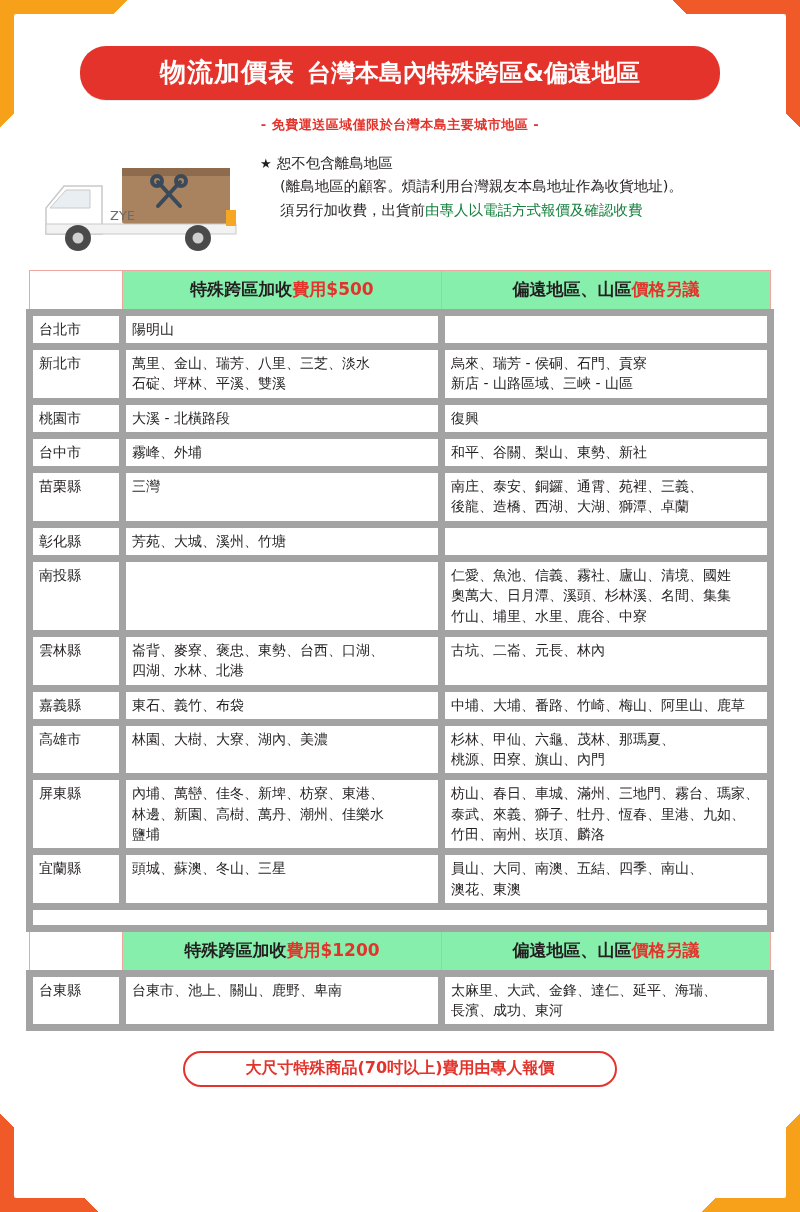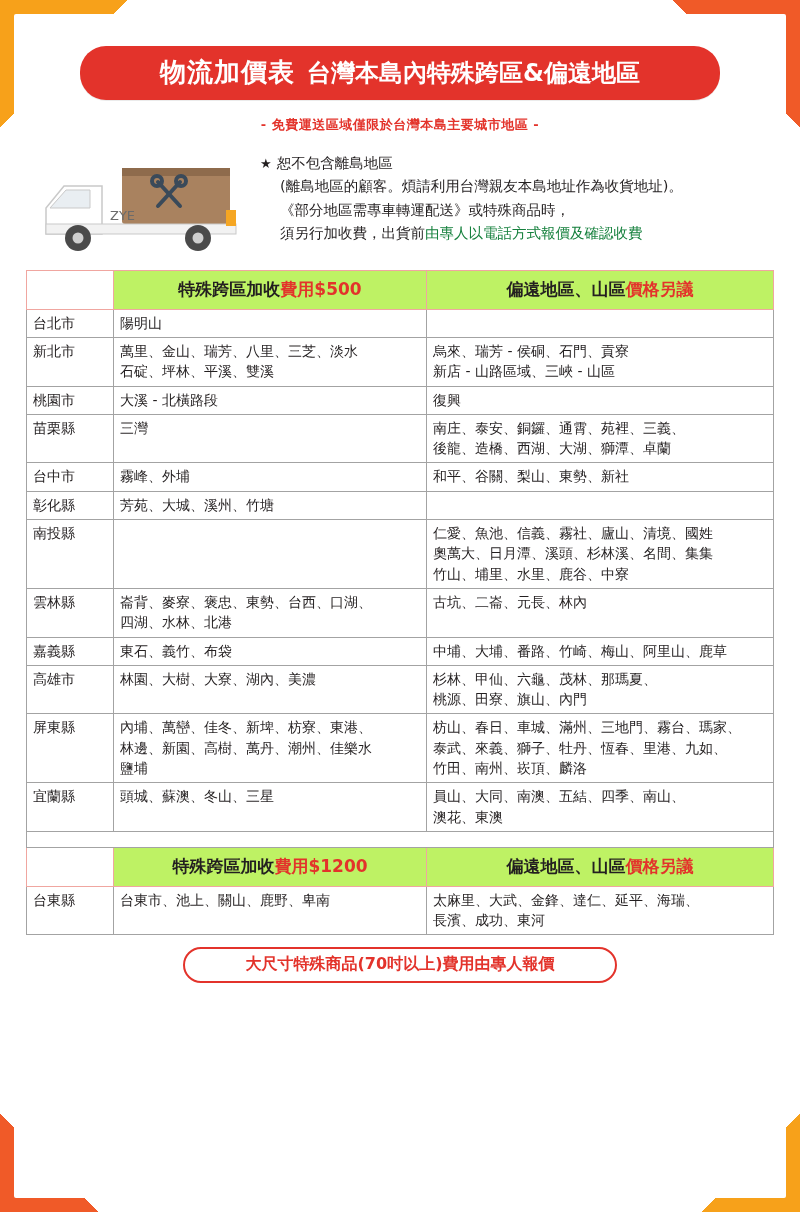--- a/index.html
+++ b/index.html
@@ -81,46 +81,46 @@
   .red{color:#15803d;text-align:center;}
   
   table.price{
     width:100%;
     border-collapse:collapse;
     margin-top:10px;
     font-size:14px;
     color:#231f20;
   }
   table.price td{
-    border:1px solid #a3a3a3;
+    border:7px solid #a3a3a3;
     padding:3px 6px 4px 6px;
     vertical-align:top;
     line-height:1.45;
   }
   td.region{
     width:74px;
     white-space:nowrap;
     padding-left:4px;
   }
   td.colA{width:300px;}
   td.colB{}
   tr.hdr td{
     border:1px solid #f0a6a0;
     text-align:center;
     font-weight:bold;
     font-size:17px;
     padding:6px 0 7px 0;
-    background:#bef264;
+    background:#86efac;
   }
   tr.hdr td.region{background:#fff;border-right:1px solid #f0a6a0;}
   .hdr-red{color:#e3332b;}
   .sec-gap td{border:none;height:8px;padding:0;}
   
   .footer{
-    margin:12px auto 0 auto;
+    margin:20px auto 0 auto;
     width:430px;
     border:2px solid #e3332b;
     border-radius:20px;
     text-align:center;
     color:#e3332b;
     font-weight:bold;
     font-size:16px;
     padding:5px 0 6px 0;
   }
 </style>
@@ -158,21 +158,20 @@
           <path d="M128 32 L150 56"></path>
           <path d="M150 32 L128 56"></path>
         </g>
         <circle cx="127" cy="31" r="5" fill="none" stroke="#3a4a5a" stroke-width="4"></circle>
         <circle cx="151" cy="31" r="5" fill="none" stroke="#3a4a5a" stroke-width="4"></circle>
       </svg>
     </div>
     <div class="notice">
       <div class="ln"><span class="star">★</span><span>恕不包含離島地區</span></div>
       <div class="ln indent"><span>(離島地區的顧客。煩請利用台灣親友本島地址作為收貨地址)。</span></div>
-      <div class="ln indent"><span>《部分地區需專車轉運配送》或特殊商品時，</span></div>
       <div class="ln indent"><span>須另行加收費，出貨前</span><span class="red">由專人以電話方式報價及確認收費</span></div>
     </div>
   </div>
 
   <table class="price">
     <tbody id="tbody-main">
       <tr class="hdr">
         <td class="region"></td>
         <td class="colA"><span>特殊跨區加收</span><span class="hdr-red">費用$500</span></td>
         <td class="colB"><span>偏遠地區、山區</span><span class="hdr-red">價格另議</span></td>
@@ -186,28 +185,28 @@
           <td class="region">新北市</td>
           <td class="colA">萬里、金山、瑞芳、八里、三芝、淡水<br>石碇、坪林、平溪、雙溪</td>
           <td class="colB">烏來、瑞芳 - 侯硐、石門、貢寮<br>新店 - 山路區域、三峽 - 山區</td>
         </tr>
         <tr>
           <td class="region">桃園市</td>
           <td class="colA">大溪 - 北橫路段</td>
           <td class="colB">復興</td>
         </tr>
         <tr>
+          <td class="region">台中市</td>
+          <td class="colA">霧峰、外埔</td>
+          <td class="colB">和平、谷關、梨山、東勢、新社</td>
+        </tr>
+        <tr>
           <td class="region">苗栗縣</td>
           <td class="colA">三灣</td>
           <td class="colB">南庄、泰安、銅鑼、通霄、苑裡、三義、<br>後龍、造橋、西湖、大湖、獅潭、卓蘭</td>
-        </tr>
-        <tr>
-          <td class="region">台中市</td>
-          <td class="colA">霧峰、外埔</td>
-          <td class="colB">和平、谷關、梨山、東勢、新社</td>
         </tr>
         <tr>
           <td class="region">彰化縣</td>
           <td class="colA">芳苑、大城、溪州、竹塘</td>
           <td class="colB"></td>
         </tr>
         <tr>
           <td class="region">南投縣</td>
           <td class="colA"></td>
           <td class="colB">仁愛、魚池、信義、霧社、廬山、清境、國姓<br>奧萬大、日月潭、溪頭、杉林溪、名間、集集<br>竹山、埔里、水里、鹿谷、中寮</td>

